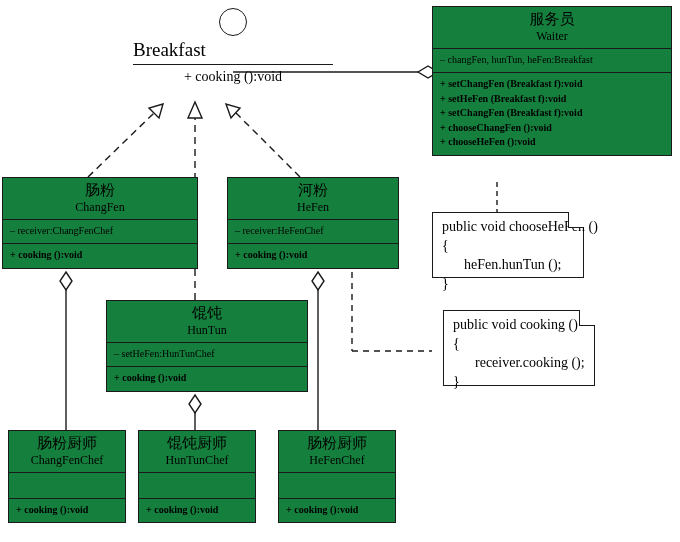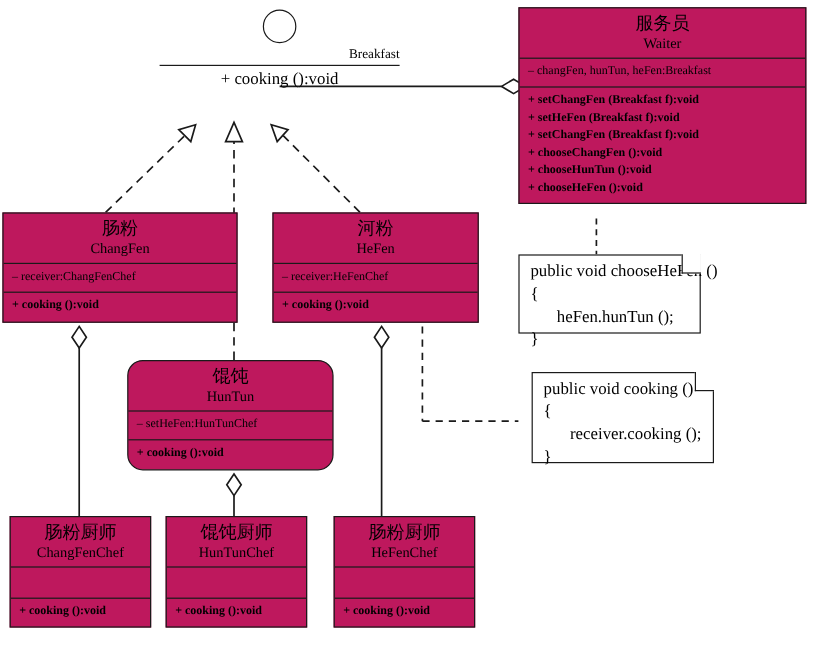--- a/index.html
+++ b/index.html
@@ -4,40 +4,40 @@
 <style>
   html,body{margin:0;padding:0;}
   body{
     width:680px;height:542px;background:#ffffff;position:relative;overflow:hidden;
     font-family:"Liberation Serif","DejaVu Serif",serif;color:#000;
   }
   #canvas{position:absolute;inset:0;width:680px;height:542px;}
   svg.layer{position:absolute;left:0;top:0;width:680px;height:542px;pointer-events:none;}
 
   .uml-class{
-    position:absolute;border:1.4px solid #1a1a1a;background:#be185d;box-sizing:border-box;
+    position:absolute;border:1.4px solid #1a1a1a;background:#15803d;box-sizing:border-box;
   }
   .cmp{border-bottom:1.4px solid #1a1a1a;box-sizing:border-box;}
   .cmp:last-child{border-bottom:none;font-weight:bold;}
   .cmp-name{
     text-align:center;padding:4px 4px 5px 4px;line-height:1.18;
   }
   .cn-cn{font-size:15px;display:block;font-family:"DejaVu Sans","Liberation Sans",sans-serif;}
   .cn-en{font-size:12px;display:block;}
   .cmp-list{padding:4px 7px 5px 7px;}
   .cmp-list div{font-size:10px;line-height:1.45;white-space:nowrap;}
   .cmp-empty{height:26px;}
 
   
   #breakfast{position:absolute;left:133px;top:8px;width:200px;}
   #breakfast .ball{
     width:26px;height:26px;border:1.5px solid #1a1a1a;border-radius:50%;
     margin:0 auto 3px auto;background:#fff;
   }
-  #breakfast .iname{text-align:right;font-size:11px;padding-bottom:3px;}
+  #breakfast .iname{text-align:left;font-size:19px;padding-bottom:3px;}
   #breakfast .irule{border-top:1.6px solid #1a1a1a;}
   #breakfast .iop{text-align:center;font-size:14px;padding-top:4px;}
 
   
   .note{position:absolute;box-sizing:border-box;}
   .note .body{
     position:relative;width:100%;height:100%;background:#fff;
     border:1.4px solid #1a1a1a;box-sizing:border-box;
   }
   .note .fold{
@@ -103,21 +103,20 @@
       <span class="cn-en">Waiter</span>
     </div>
     <div class="cmp cmp-list">
       <div>– changFen, hunTun, heFen:Breakfast</div>
     </div>
     <div class="cmp cmp-list">
       <div>+ setChangFen (Breakfast f):void</div>
       <div>+ setHeFen (Breakfast f):void</div>
       <div>+ setChangFen (Breakfast f):void</div>
       <div>+ chooseChangFen ():void</div>
-      <div>+ chooseHunTun ():void</div>
       <div>+ chooseHeFen ():void</div>
     </div>
   </div>
 
   <div class="uml-class" id="changfen" style="left:2px;top:177px;width:196px;">
     <div class="cmp cmp-name">
       <span class="cn-cn">肠粉</span>
       <span class="cn-en">ChangFen</span>
     </div>
     <div class="cmp cmp-list">
@@ -134,21 +133,21 @@
       <span class="cn-en">HeFen</span>
     </div>
     <div class="cmp cmp-list">
       <div>– receiver:HeFenChef</div>
     </div>
     <div class="cmp cmp-list">
       <div>+ cooking ():void</div>
     </div>
   </div>
 
-  <div class="uml-class" id="huntun" style="left:106px;top:300px;width:172px;border-radius:13px;">
+  <div class="uml-class" id="huntun" style="left:106px;top:300px;width:202px;">
     <div class="cmp cmp-name">
       <span class="cn-cn">馄饨</span>
       <span class="cn-en">HunTun</span>
     </div>
     <div class="cmp cmp-list">
       <div>– setHeFen:HunTunChef</div>
     </div>
     <div class="cmp cmp-list">
       <div>+ cooking ():void</div>
     </div>

